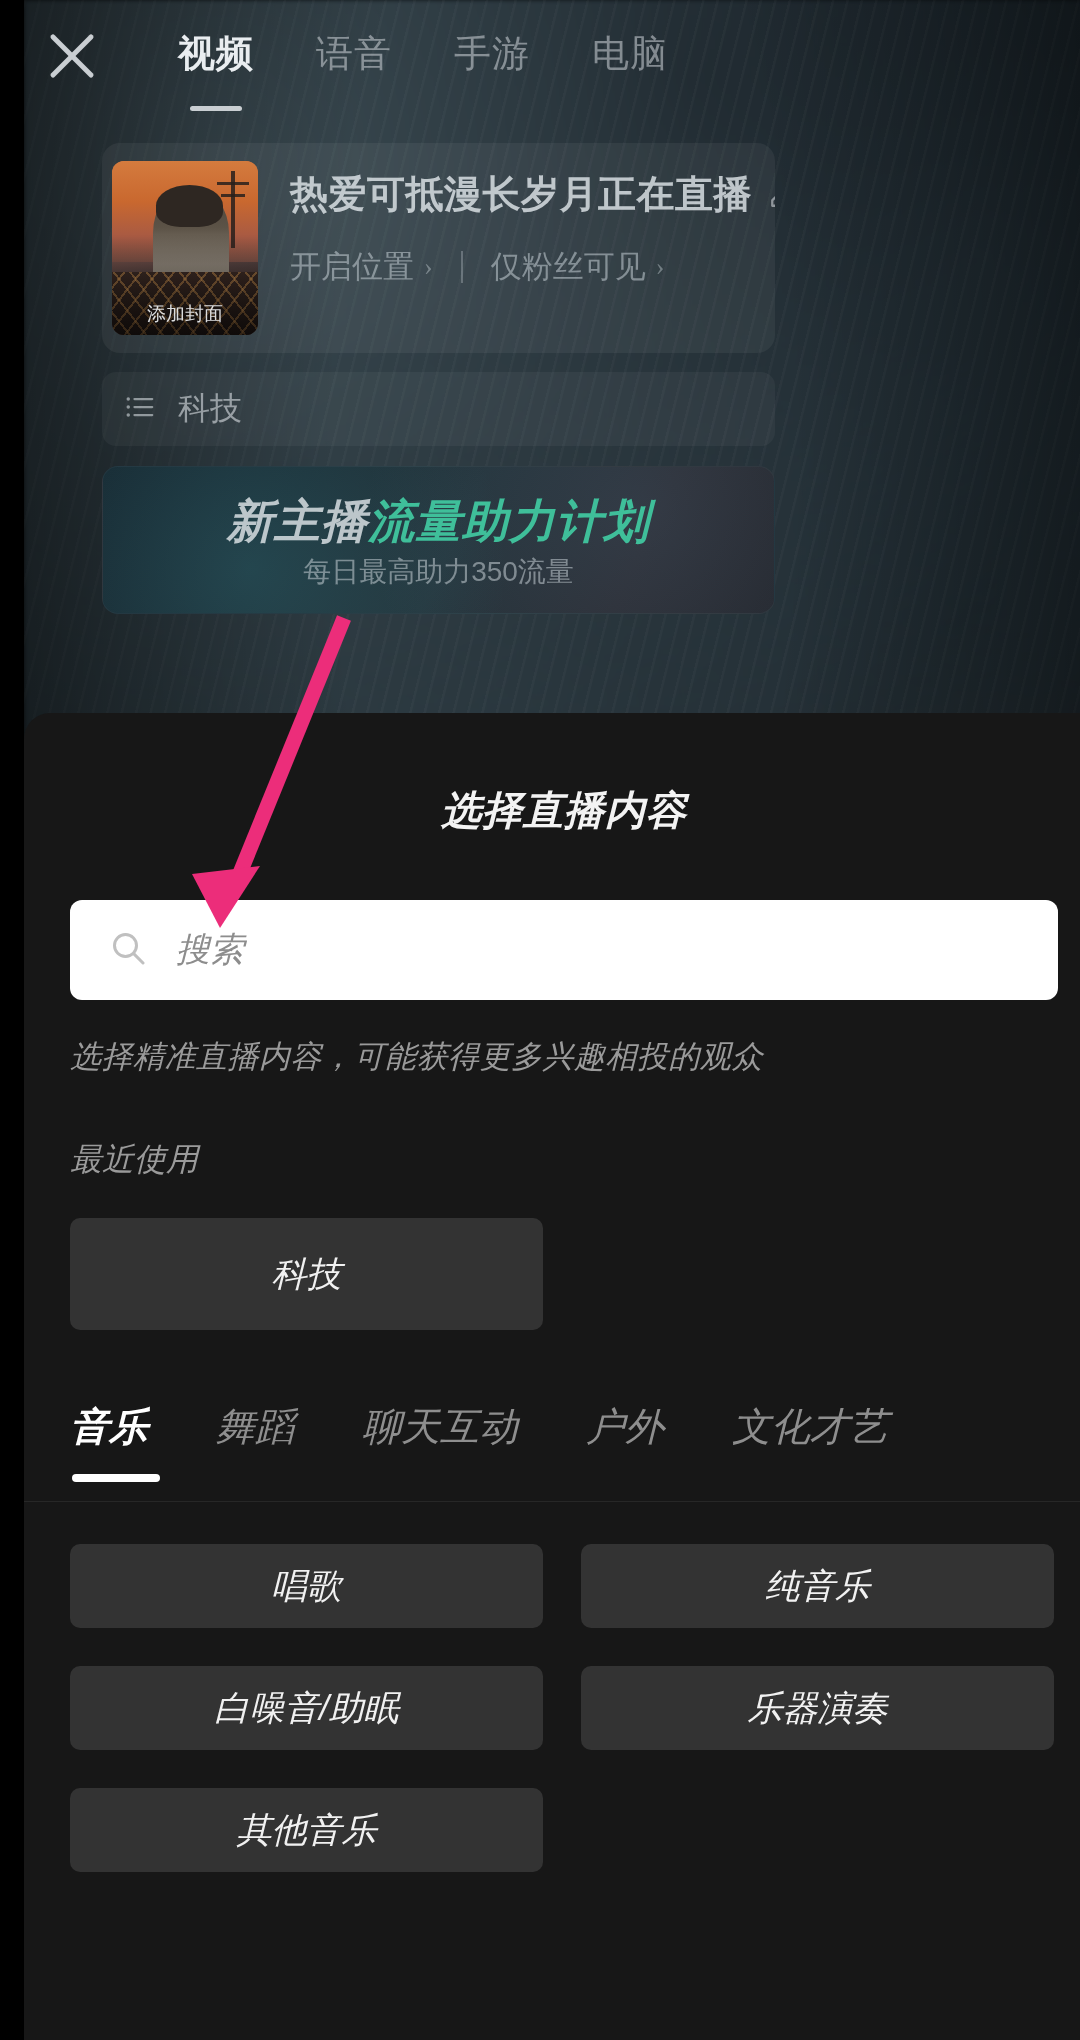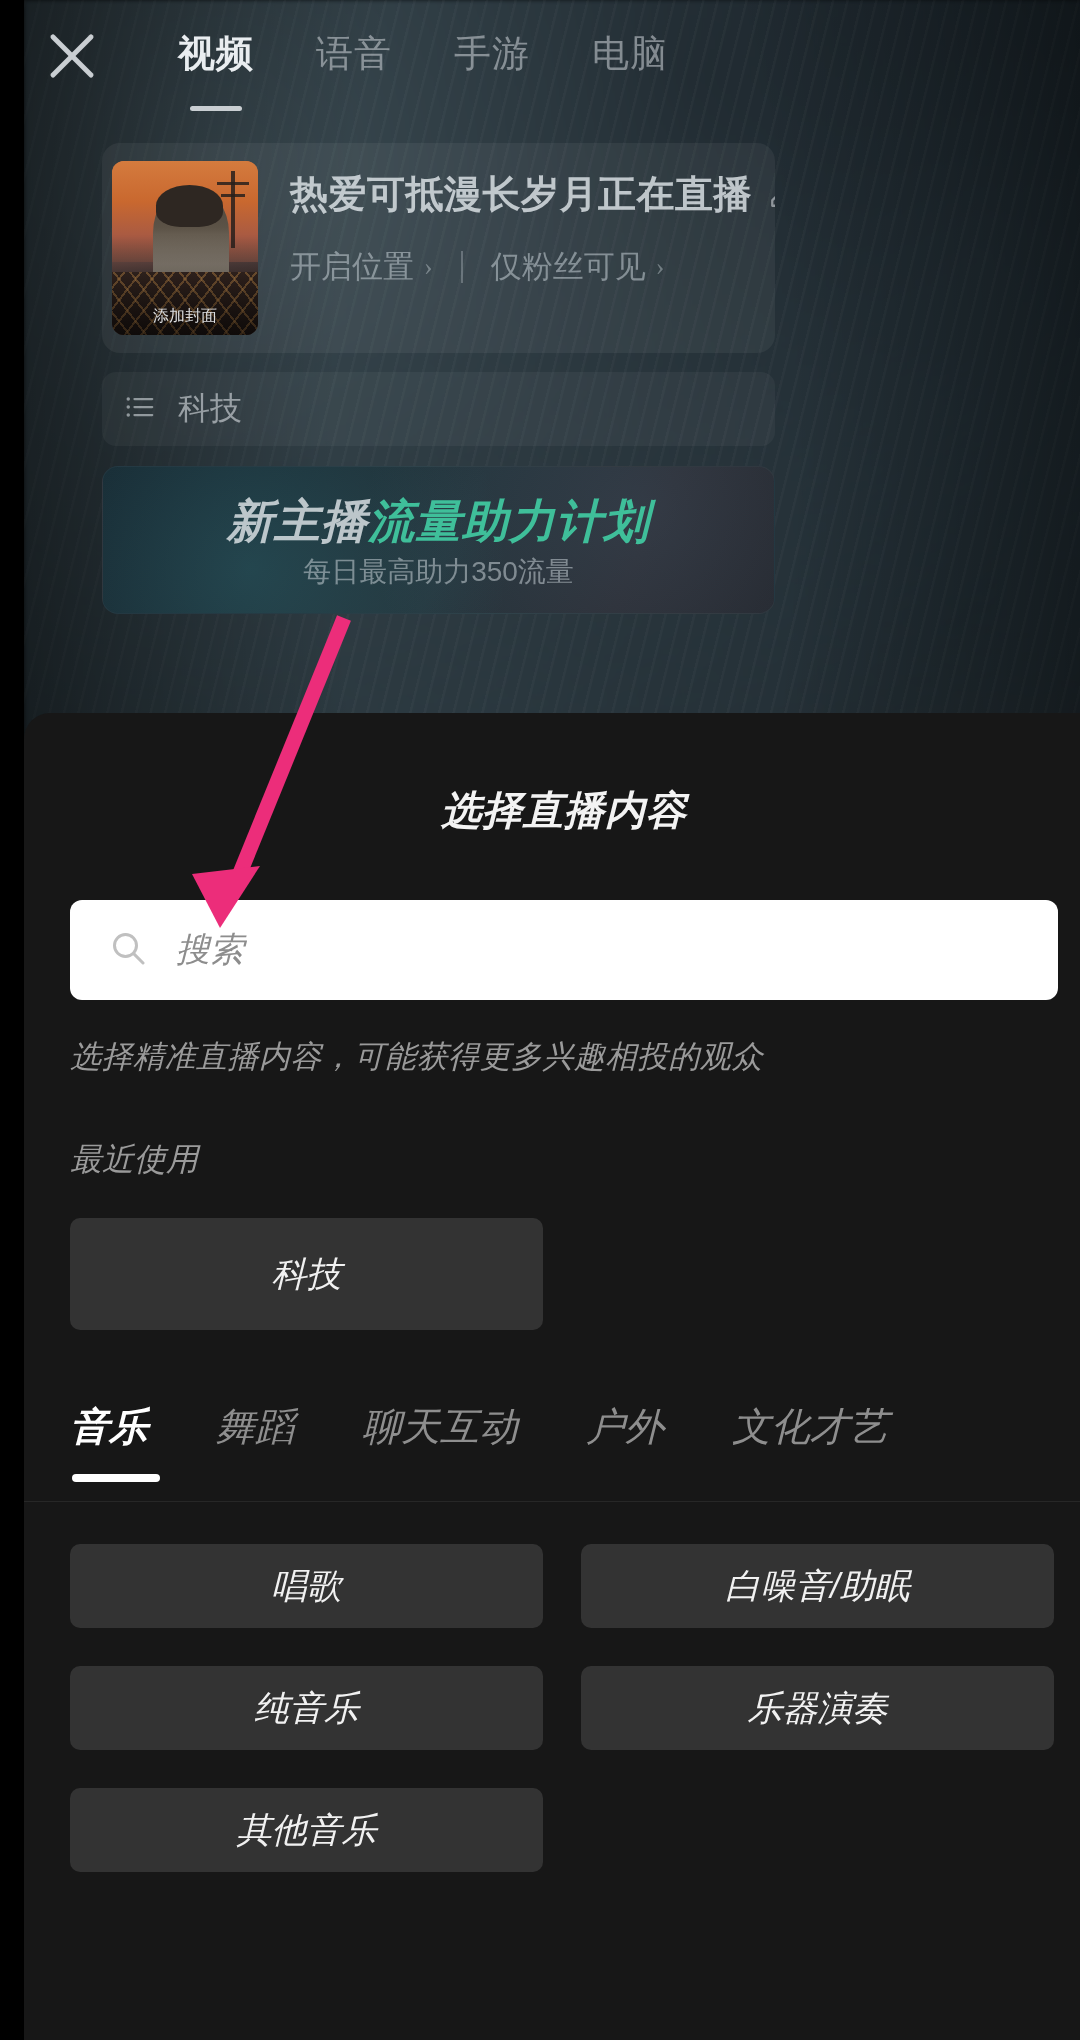--- a/index.html
+++ b/index.html
@@ -129,21 +129,21 @@
       repeating-linear-gradient(-52deg, rgba(210,150,80,0.5) 0 2px, rgba(0,0,0,0) 2px 13px),
       linear-gradient(180deg,#3b2a24 0%,#261c19 100%);
   }
   .cover .darken{
     position:absolute; inset:0;
     background:linear-gradient(180deg,rgba(0,0,0,0) 42%,rgba(0,0,0,0.62) 100%);
   }
   .cover-label{
     position:absolute; left:0; right:0; bottom:8px;
     text-align:center;
-    font-size:16px; color:rgba(235,238,240,0.92);
+    font-size:19px; color:rgba(235,238,240,0.92);
   }
   .card-right{
     flex:1; padding:26px 0 0 32px; min-width:0;
   }
   .title-row{
     display:flex; align-items:center; gap:16px;
   }
   .live-title{
     font-size:38px; font-weight:700;
     color:rgba(226,232,236,0.80);
@@ -400,22 +400,22 @@
     <div class="subtabs">
       <div class="subtab active">音乐</div>
       <div class="subtab">舞蹈</div>
       <div class="subtab">聊天互动</div>
       <div class="subtab">户外</div>
       <div class="subtab">文化才艺</div>
     </div>
 
     <div class="grid">
       <div class="chip">唱歌</div>
+      <div class="chip">纯音乐</div>
       <div class="chip">白噪音/助眠</div>
-      <div class="chip">纯音乐</div>
       <div class="chip">乐器演奏</div>
       <div class="chip">其他音乐</div>
     </div>
   </div>
 
   <svg class="arrow" viewBox="0 0 1080 2040">
     <line x1="320" y1="618" x2="205" y2="900" stroke="#ec2d7a" stroke-width="15" stroke-linecap="butt"></line>
     <polygon points="196,928 236,866 168,874" fill="#ec2d7a"></polygon>
   </svg>
 

